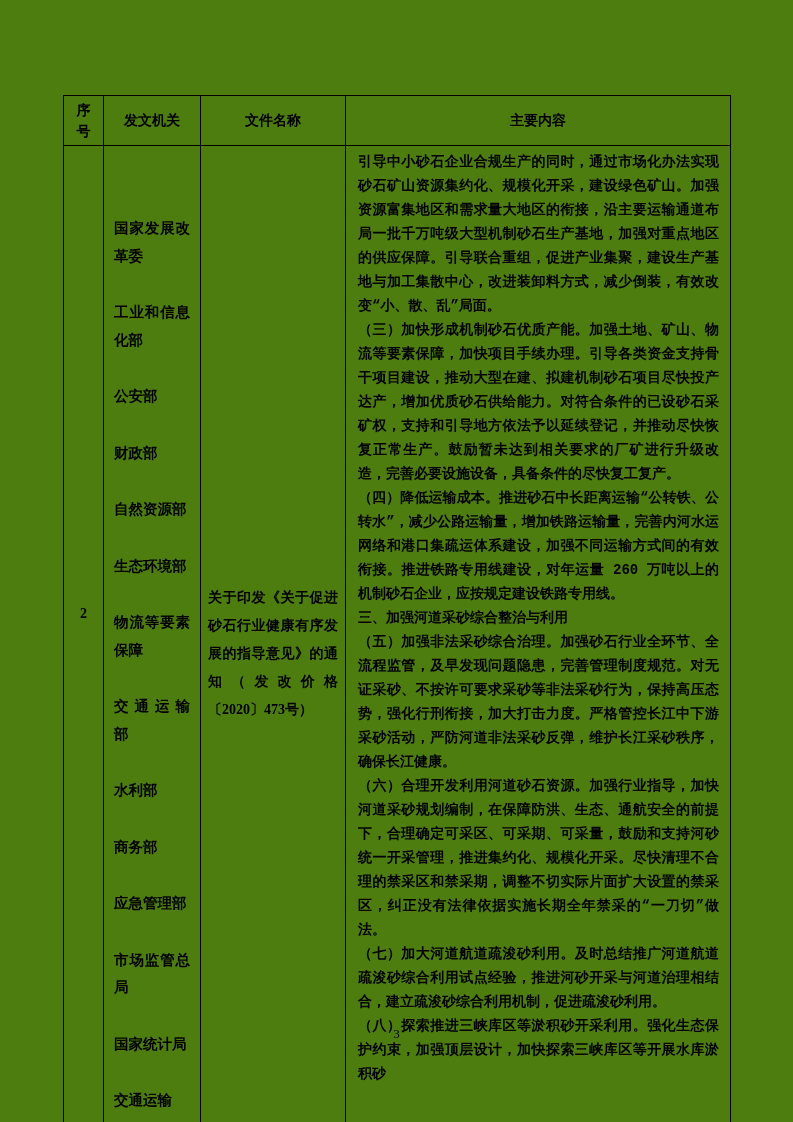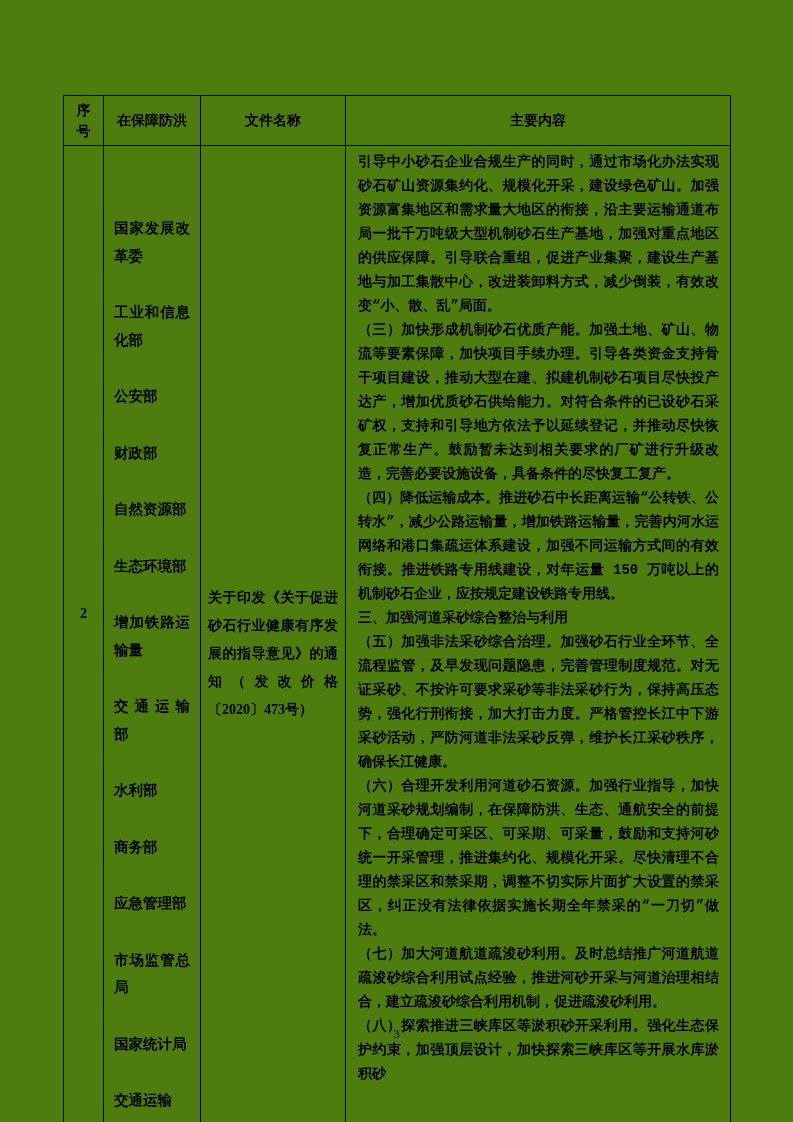--- a/index.html
+++ b/index.html
@@ -92,56 +92,56 @@
   <table class="doc-table">
     <colgroup>
       <col style="width:40px">
       <col style="width:97px">
       <col style="width:145px">
       <col style="width:385px">
     </colgroup>
     <thead>
       <tr>
         <th class="th-seq">序号</th>
-        <th>在保障防洪</th>
+        <th>发文机关</th>
         <th>文件名称</th>
         <th>主要内容</th>
       </tr>
     </thead>
     <tbody>
       <tr>
         <td class="seq-cell">
           <div class="seq-inner">2</div>
         </td>
         <td class="agency-cell">
           <div class="agencies-inner">
             <div class="agency">国家发展改革委</div>
             <div class="agency">工业和信息化部</div>
             <div class="agency">公安部</div>
             <div class="agency">财政部</div>
             <div class="agency">自然资源部</div>
             <div class="agency">生态环境部</div>
-            <div class="agency">增加铁路运输量</div>
+            <div class="agency">物流等要素保障</div>
             <div class="agency">交通运输 部</div>
             <div class="agency">水利部</div>
             <div class="agency">商务部</div>
             <div class="agency">应急管理部</div>
             <div class="agency">市场监管总局</div>
             <div class="agency">国家统计局</div>
             <div class="agency">交通运输</div>
             <div class="agency">建立疏浚砂综合利用机制</div>
           </div>
         </td>
         <td class="docname-cell">
           <div class="docname-inner">关于印发《关于促进砂石行业健康有序发展的指导意见》的通知（发改价格〔2020〕473号）</div>
         </td>
         <td class="content-cell">
           <p class="para">引导中小砂石企业合规生产的同时，通过市场化办法实现砂石矿山资源集约化、规模化开采，建设绿色矿山。加强资源富集地区和需求量大地区的衔接，沿主要运输通道布局一批千万吨级大型机制砂石生产基地，加强对重点地区的供应保障。引导联合重组，促进产业集聚，建设生产基地与加工集散中心，改进装卸料方式，减少倒装，有效改变“小、散、乱”局面。</p>
           <p class="para">（三）加快形成机制砂石优质产能。加强土地、矿山、物流等要素保障，加快项目手续办理。引导各类资金支持骨干项目建设，推动大型在建、拟建机制砂石项目尽快投产达产，增加优质砂石供给能力。对符合条件的已设砂石采矿权，支持和引导地方依法予以延续登记，并推动尽快恢复正常生产。鼓励暂未达到相关要求的厂矿进行升级改造，完善必要设施设备，具备条件的尽快复工复产。</p>
-          <p class="para">（四）降低运输成本。推进砂石中长距离运输“公转铁、公转水”，减少公路运输量，增加铁路运输量，完善内河水运网络和港口集疏运体系建设，加强不同运输方式间的有效衔接。推进铁路专用线建设，对年运量 150 万吨以上的机制砂石企业，应按规定建设铁路专用线。</p>
+          <p class="para">（四）降低运输成本。推进砂石中长距离运输“公转铁、公转水”，减少公路运输量，增加铁路运输量，完善内河水运网络和港口集疏运体系建设，加强不同运输方式间的有效衔接。推进铁路专用线建设，对年运量 260 万吨以上的机制砂石企业，应按规定建设铁路专用线。</p>
           <p class="para">三、加强河道采砂综合整治与利用</p>
           <p class="para">（五）加强非法采砂综合治理。加强砂石行业全环节、全流程监管，及早发现问题隐患，完善管理制度规范。对无证采砂、不按许可要求采砂等非法采砂行为，保持高压态势，强化行刑衔接，加大打击力度。严格管控长江中下游采砂活动，严防河道非法采砂反弹，维护长江采砂秩序，确保长江健康。</p>
           <p class="para">（六）合理开发利用河道砂石资源。加强行业指导，加快河道采砂规划编制，在保障防洪、生态、通航安全的前提下，合理确定可采区、可采期、可采量，鼓励和支持河砂统一开采管理，推进集约化、规模化开采。尽快清理不合理的禁采区和禁采期，调整不切实际片面扩大设置的禁采区，纠正没有法律依据实施长期全年禁采的“一刀切”做法。</p>
           <p class="para">（七）加大河道航道疏浚砂利用。及时总结推广河道航道疏浚砂综合利用试点经验，推进河砂开采与河道治理相结合，建立疏浚砂综合利用机制，促进疏浚砂利用。</p>
           <p class="para">（八）探索推进三峡库区等淤积砂开采利用。强化生态保护约束，加强顶层设计，加快探索三峡库区等开展水库淤积砂</p>
         </td>
       </tr>
     </tbody>
   </table>
 

